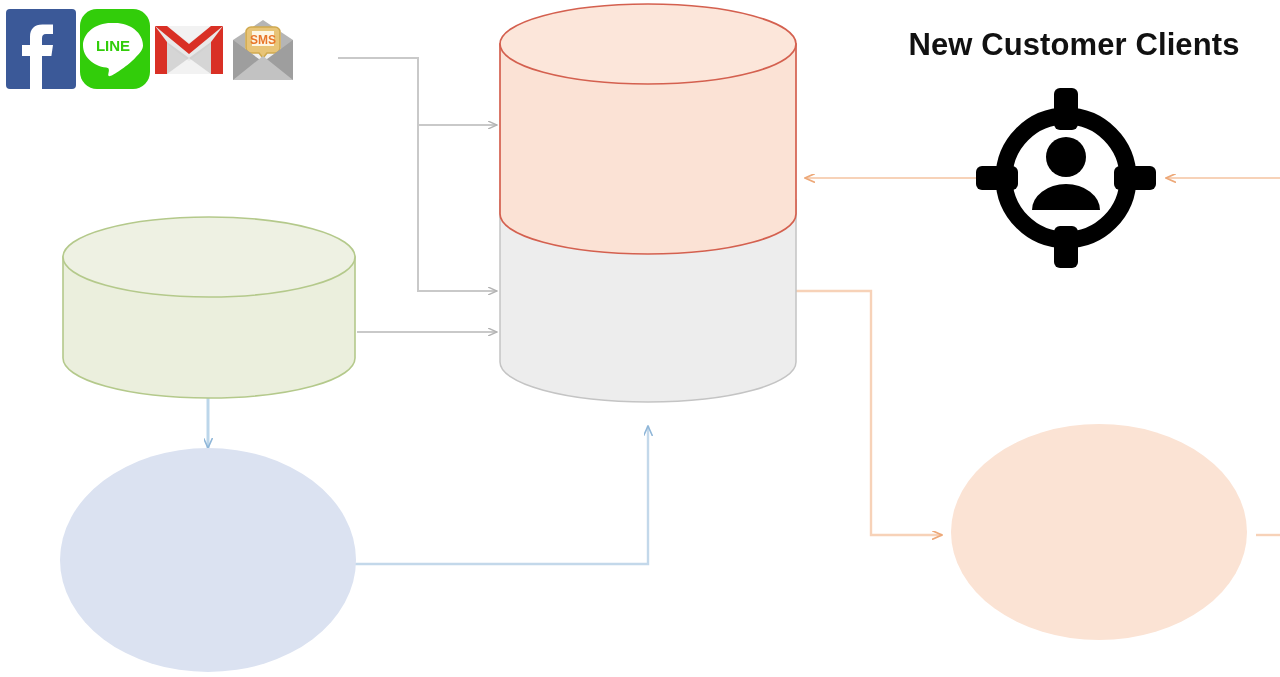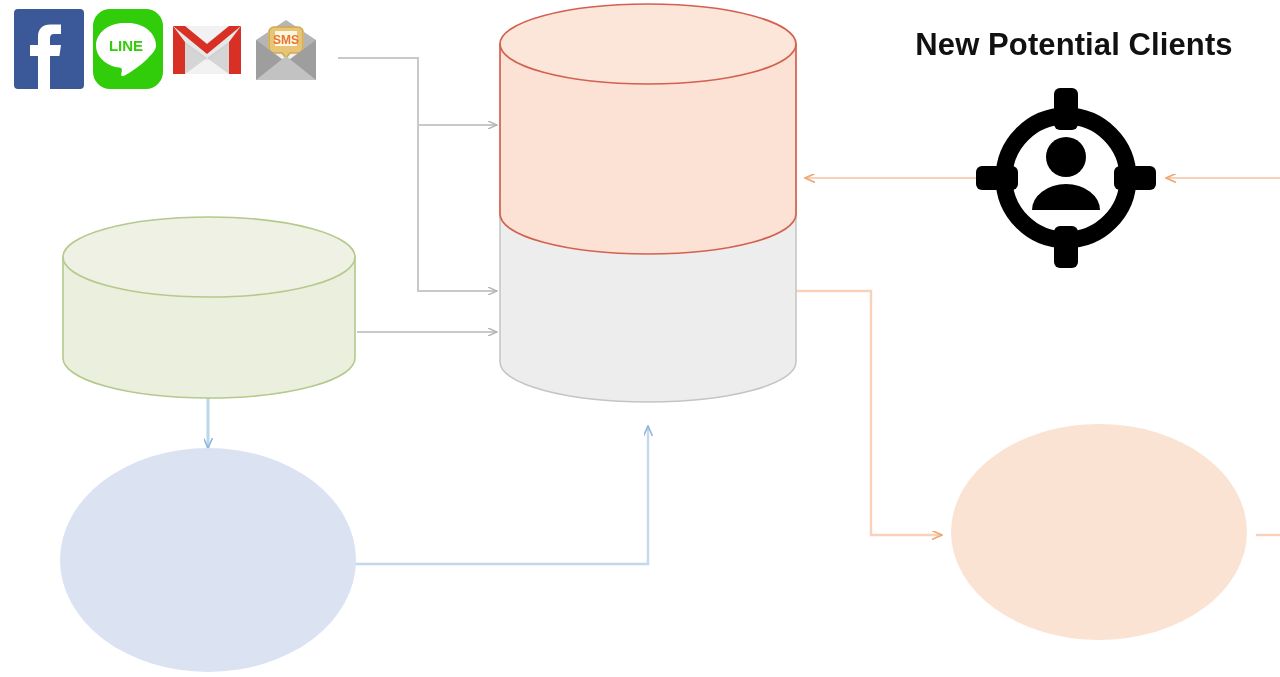--- a/index.html
+++ b/index.html
@@ -23,24 +23,23 @@
     top: 0;
     width: 1280px;
     height: 677px;
   }
   #svg-connectors { z-index: 1; }
   #nodes { z-index: 2; }
 
   
   .icon-row {
     position: absolute;
-    left: 12px;
+    left: 4px;
     top: 6px;
     display: flex;
-    gap: 5px;
     align-items: flex-start;
     z-index: 4;
   }
   .app-icon {
     width: 74px;
     height: 86px;
     position: relative;
     display: block;
   }
 
@@ -146,21 +145,21 @@
 
   <div class="node-label" style="left:63px; top:304px; width:292px; font-size:28px; font-weight:bold;">Current client
 database</div>
 
   <div class="node-label" style="left:60px; top:529px; width:296px; font-size:29px;">Tag
 Algorithm</div>
 
   <div class="node-label" style="left:951px; top:496px; width:296px; font-size:29px;">Predict Tag
 Algorithm</div>
 
-  <div class="diagram-title">New Potential Clients</div>
+  <div class="diagram-title">New Customer Clients</div>
 
   <div class="icon-row">
 
     <svg class="app-icon" viewBox="0 0 74 86">
       <rect x="2" y="3" width="70" height="80" rx="4" fill="#3b5998"></rect>
       <path d="M49,28 h-7 c-3,0 -4,1.6 -4,4.4 V39 h11 l-1.6,11 H38 v33 h-12 V50 h-8 V39 h8
                v-8.3 c0-7.6 4.4-12.1 12.4-12.1 H49 Z" fill="#ffffff"></path>
     </svg>
 
     <svg class="app-icon" viewBox="0 0 74 86">

